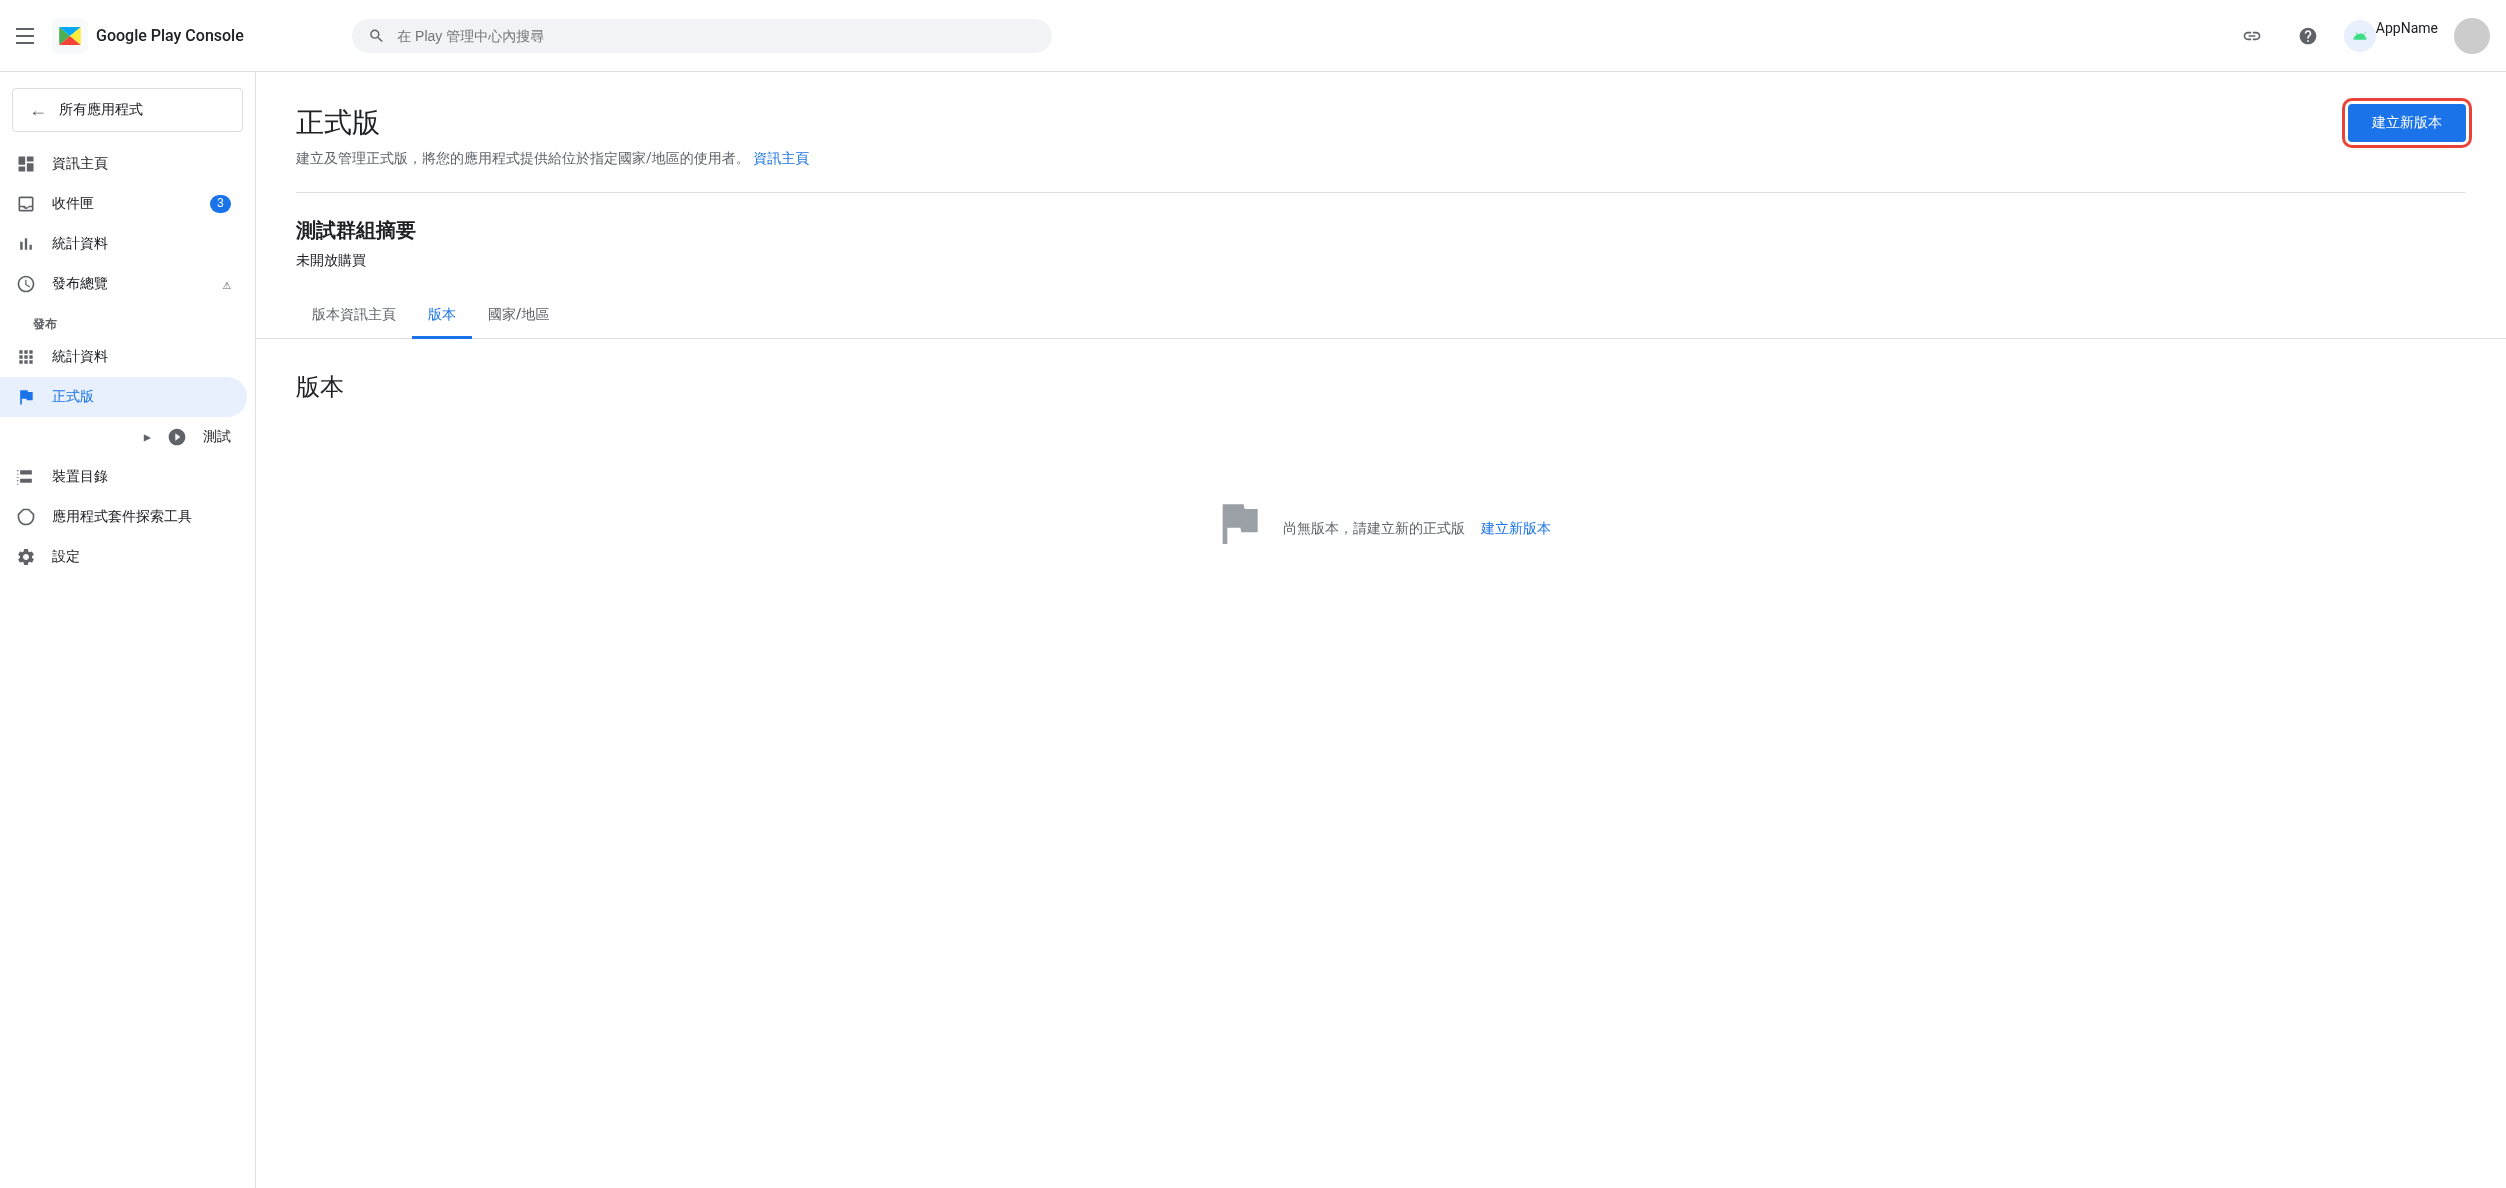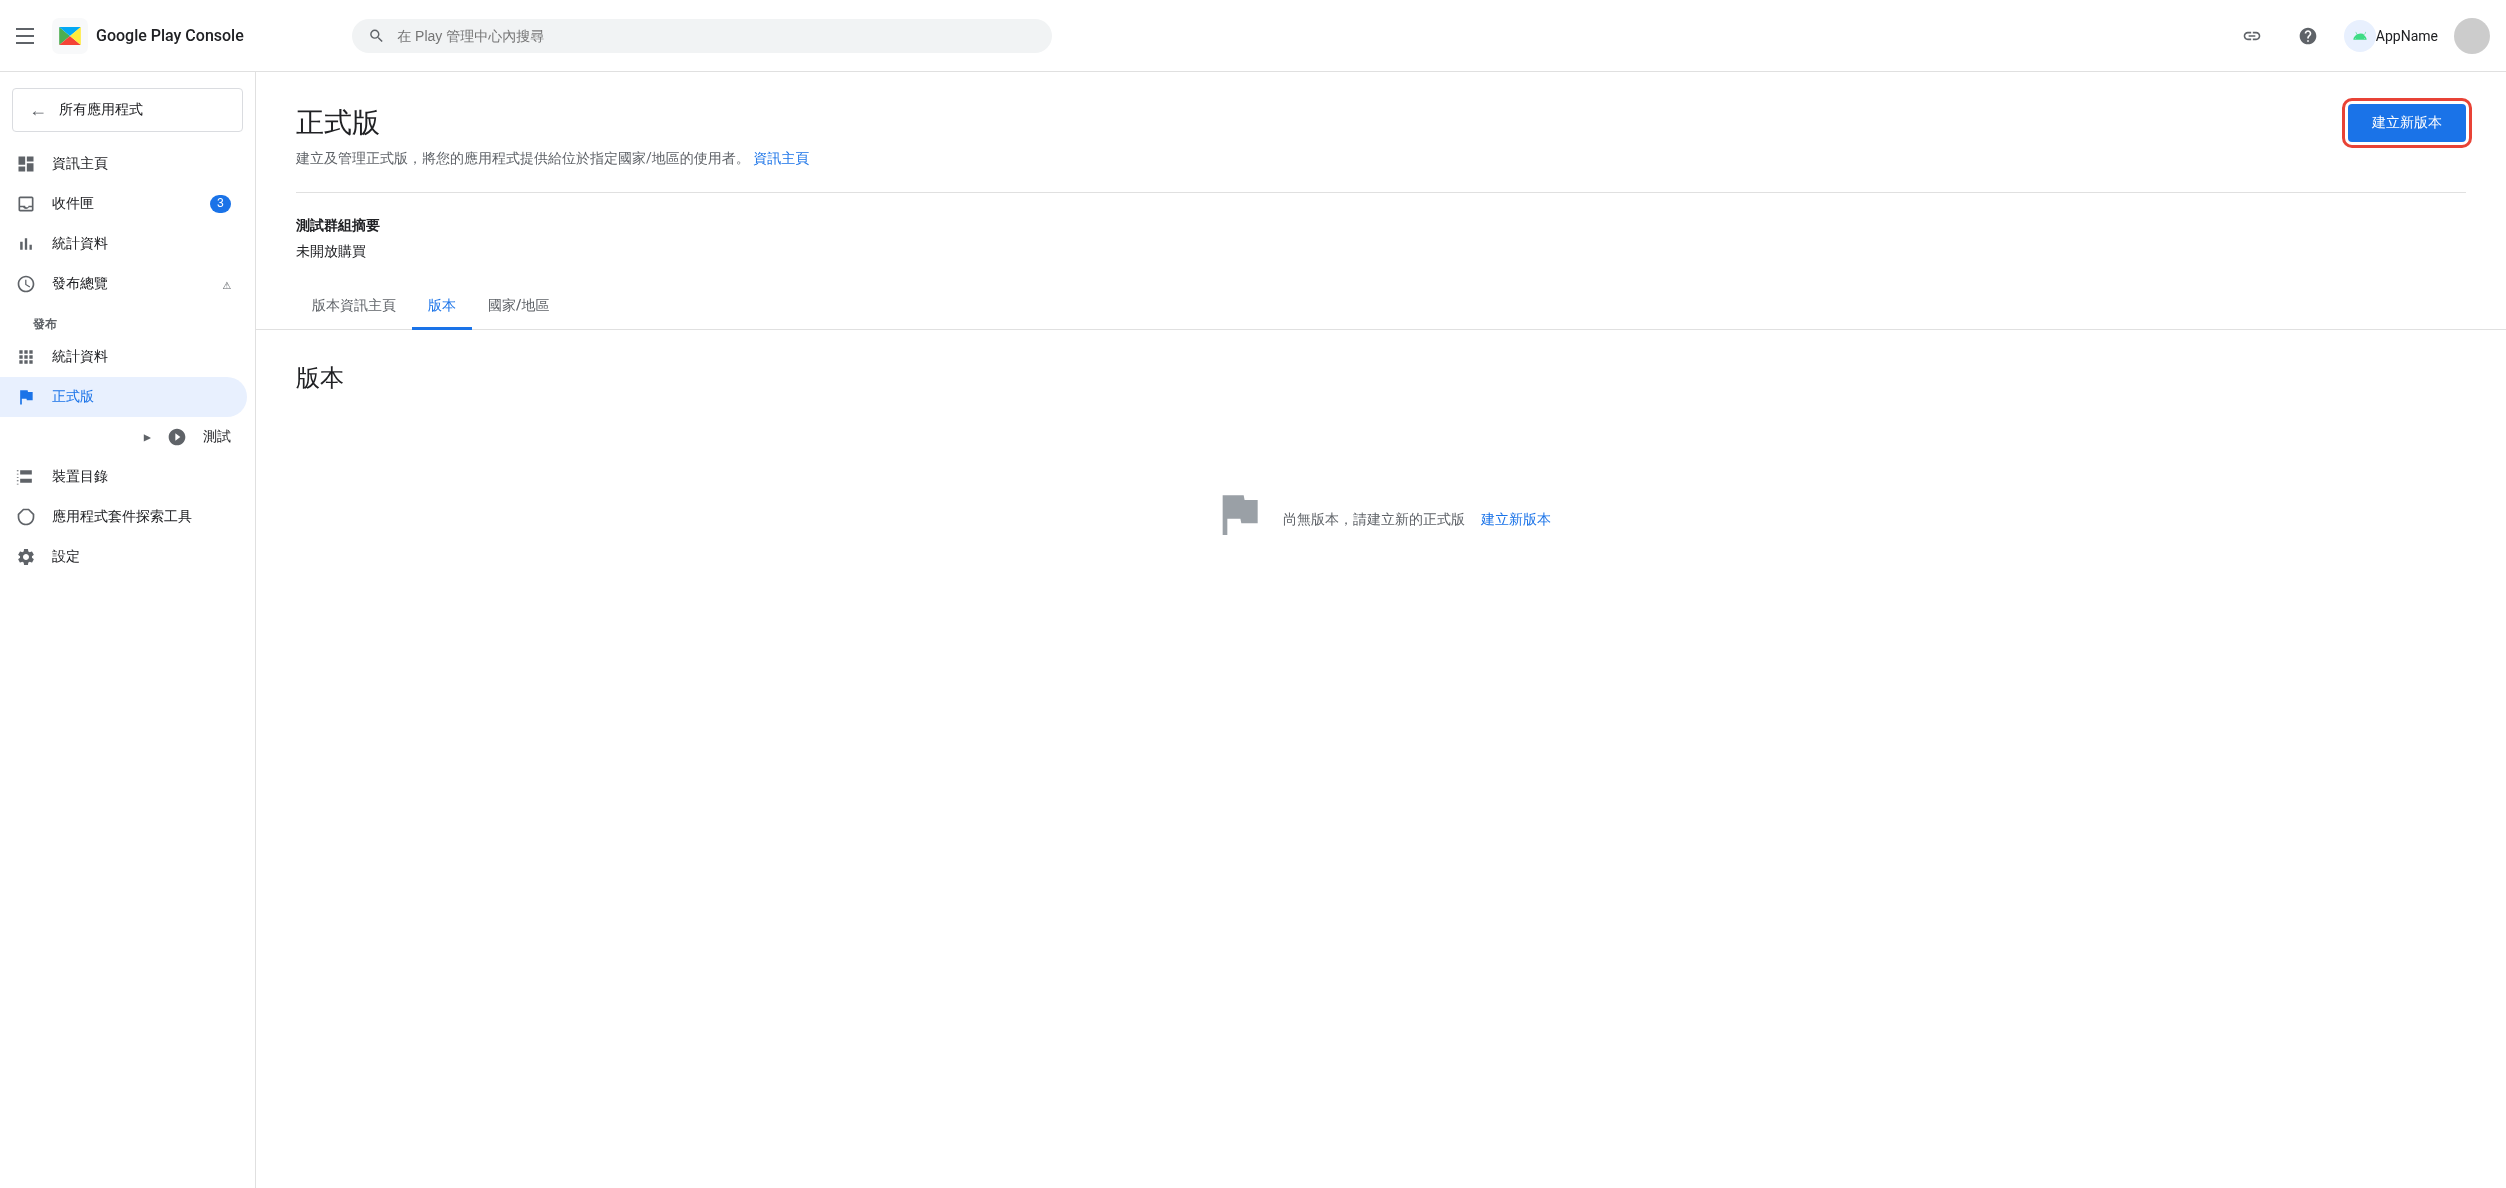--- a/index.html
+++ b/index.html
@@ -67,21 +67,21 @@
     }
     .icon-btn {
       width: 40px; height: 40px;
       border-radius: 50%;
       display: flex; align-items: center; justify-content: center;
       cursor: pointer;
       color: #5f6368;
       font-size: 20px;
     }
     .app-name-badge {
-      display: flex; align-items: center; gap: 0;
+      display: flex; align-items: flex-start; gap: 0;
       cursor: pointer;
     }
     .app-name-text { font-size: 14px; color: #202124; }
     .android-icon {
       width: 32px; height: 32px;
       background: #e8f0fe;
       border-radius: 50%;
       display: flex; align-items: center; justify-content: center;
       font-size: 18px;
     }
@@ -183,21 +183,21 @@
       font-weight: 500;
       cursor: pointer;
       white-space: nowrap;
       outline: 3px solid #e84336;
       outline-offset: 3px;
     }
 
     .section-divider { border: none; border-top: 1px solid #e0e0e0; margin: 24px 40px 0; }
 
     .summary-section { padding: 24px 40px 0; }
-    .summary-title { font-size: 14px; font-weight: 600; color: #202124; margin-bottom: 8px; }
+    .summary-title { font-size: 20px; font-weight: 600; color: #202124; margin-bottom: 8px; }
     .summary-value { font-size: 14px; color: #202124; }
 
     
     .tabs {
       display: flex;
       align-items: center;
       gap: 0;
       padding: 0 40px;
       margin-top: 24px;
       border-bottom: 1px solid #e0e0e0;

